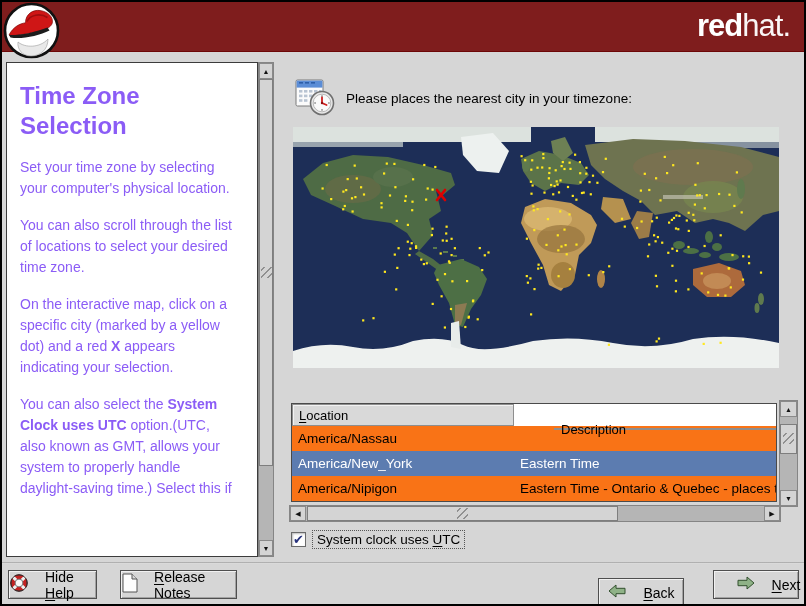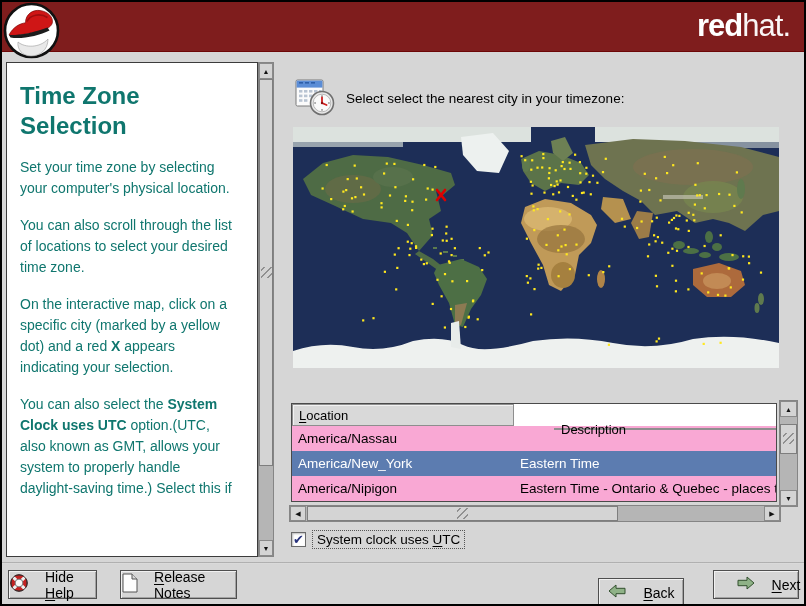--- a/index.html
+++ b/index.html
@@ -18,21 +18,21 @@
     position:absolute; right:14px; top:6px; color:#fff;
     font-size:31px; letter-spacing:-1px;
   }
   #brand .bold { font-weight:bold; }
   #brand .light { font-weight:normal; opacity:.96; }
   #logo { position:absolute; left:1px; top:0; z-index:5; }
   
   #help-panel {
     position:absolute; left:4px; top:60px; width:252px; height:495px;
     background:#fff; border:1px solid #3c3c3c; overflow:hidden;
-    padding:18px 20px 0 13px; color:#0f766e;
+    padding:18px 20px 0 13px; color:#8b5cf6;
   }
   #help-title { font-size:24px; font-weight:bold; line-height:1.25; margin-bottom:16px; }
   #help-paragraphs p { font-size:14px; line-height:21px; margin-bottom:16px; }
   #help-paragraphs .b { font-weight:bold; }
   
   .sb { position:absolute; display:flex; background:#c9c9c9; border:1px solid #858585; }
   .sb-v { flex-direction:column; }
   .sb-h { flex-direction:row; }
   .sb-btn {
     flex:0 0 16px; display:flex; align-items:center; justify-content:center;
@@ -59,21 +59,21 @@
     border:1px solid #4a4a4a; background:#fff;
   }
   #tz-head { display:flex; height:22px;gap:40px; }
   .th {
     background:#d9d9d9; border:1px solid #8e8e8e;
     box-shadow:inset 1px 1px 0 #f2f2f2; font-size:13px; color:#000;
     display:flex; align-items:center; padding-left:6px;
   }
   .th.loc { width:222px; }
   .th.desc { flex:1;margin-top:24px; }
-  .tz-row { display:flex; height:25px; background:#f9a8d4; font-size:13.5px; color:#000; }
+  .tz-row { display:flex; height:25px; background:#f97316; font-size:13.5px; color:#000; }
   .tz-row .cell { display:flex; align-items:center; padding-left:6px;
     white-space:nowrap; overflow:hidden; }
   .tz-row .c-loc { width:222px; flex:none; }
   .tz-row .c-desc { flex:1; }
   .tz-row.sel { background:#5c7cb0; color:#fff; }
   #tz-vscroll { left:777px; top:398px; width:19px; height:107px; }
   #tz-hscroll { left:287px; top:503px; width:492px; height:17px; }
   #help-scroll { left:256px; top:60px; width:16px; height:495px; }
   
   #utc-row { position:absolute; left:289px; top:528px; display:flex; align-items:center; gap:6px; }
@@ -169,21 +169,21 @@
             <line x1="21.2" y1="29" x2="23" y2="29"></line>
             <line x1="35" y1="29" x2="36.8" y2="29"></line>
           </g>
         <g stroke="#cf1d1d" stroke-width="1.8" stroke-linecap="round">
             <line x1="29" y1="29" x2="29" y2="23.4"></line>
             <line x1="29" y1="29" x2="33.6" y2="31"></line>
           </g>
         <circle cx="29" cy="29" r="1.2" fill="#8a1010"></circle>
       </svg>
     </span>
-    <span id="prompt-text">Select select the nearest city in your timezone:</span>
+    <span id="prompt-text">Please places the nearest city in your timezone:</span>
   </div>
 
   <div id="map-wrap">
     <svg width="486" height="241" viewBox="0 0 486 241">
       <rect id="ocean" x="0" y="0" width="486" height="241" fill="#1d2e57"></rect>
 
       <rect x="0" y="0" width="486" height="15" fill="#dce2de"></rect>
       <rect x="238" y="0" width="64" height="15" fill="#1d2e57"></rect>
       <rect x="0" y="15" width="110" height="5" fill="#cdd6d1" opacity=".7"></rect>
       <rect x="380" y="15" width="106" height="6" fill="#cdd6d1" opacity=".6"></rect>

